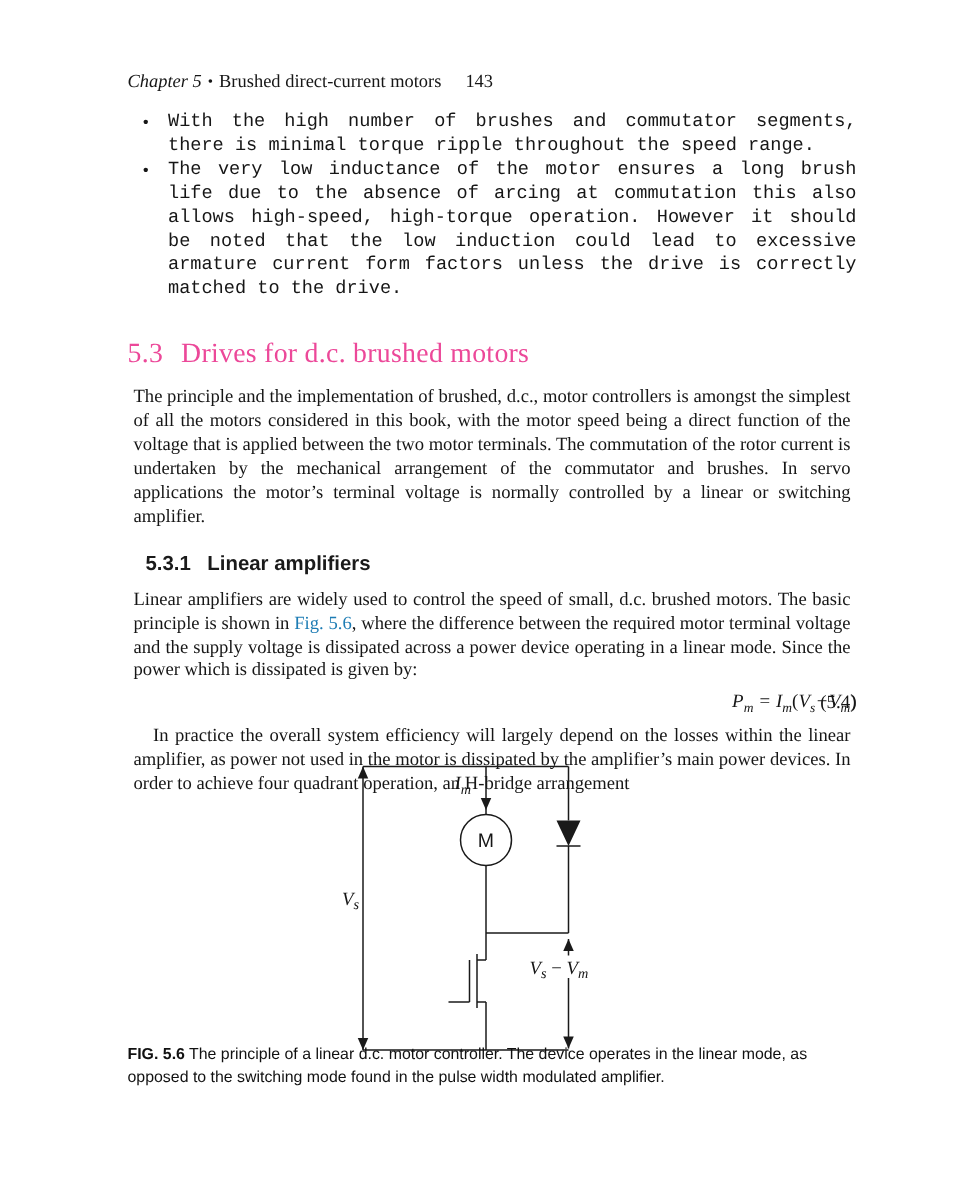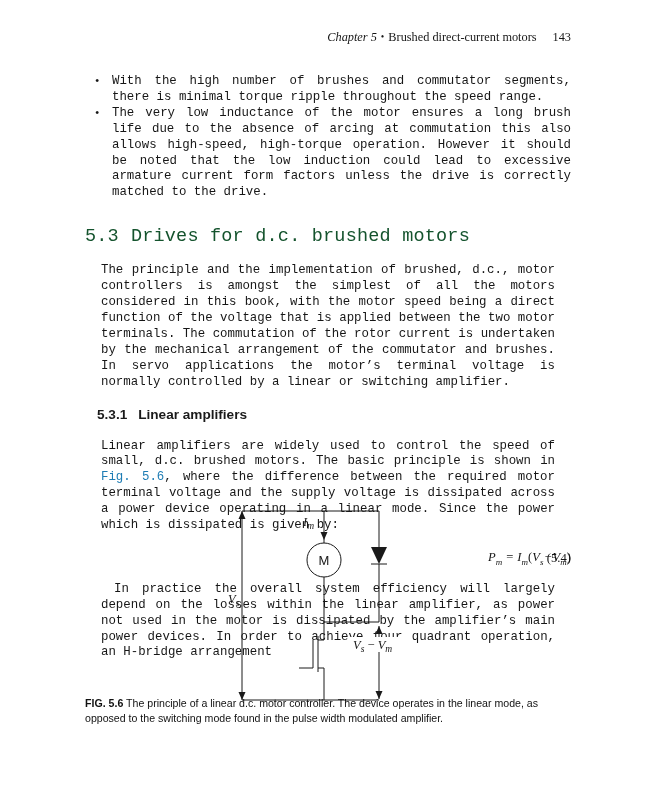--- a/index.html
+++ b/index.html
@@ -3,52 +3,52 @@
 <meta charset="utf-8">
 <style>
   html, body { margin:0; padding:0; background:#ffffff; }
   .page {
     position:relative; width:648px; height:800px; background:#ffffff;
     font-family:"Liberation Serif", serif; color:#161616; overflow:hidden;
   }
 
   
   .running-header {
-    position:absolute; top:30px; left:85px; width:486px;
-    text-align:right; font-size:12.3px; white-space:nowrap;
+    position:absolute; top:47px; left:85px; width:486px;
+    text-align:left; font-size:12.3px; white-space:nowrap;
   }
   .chapter-italic { font-style:italic; }
   .hdr-sep { margin:0 4px; font-size:10px; vertical-align:1px; }
   .page-num { margin-left:16px; }
 
   
   .content {
     position:absolute; top:74px; left:85px; width:486px;
     font-size:12.4px; line-height:15.9px; text-align:justify;
     hyphens:auto; -webkit-hyphens:auto;
   }
   .bullet-row { display:flex; }
   .bullet-marker { flex:0 0 27px; padding-left:10px; box-sizing:border-box; }
   .bullet-text { flex:1; text-align:justify;font-family:Liberation Mono, monospace; }
 
   .section-heading {
-    font-family:Liberation Mono, monospace; font-weight:normal;
-    font-size:18.5px; line-height:21px; color:#14532d;
+    font-family:Liberation Serif, serif; font-weight:normal;
+    font-size:18.5px; line-height:21px; color:#ec4899;
     margin:25px 0 10px 0; text-align:left; letter-spacing:0.2px;
   }
   .section-heading .sec-num { margin-right:12px; }
 
   .subsection-heading {
     font-family:"Liberation Sans", sans-serif; font-weight:bold;
     font-size:13.6px; line-height:16px; color:#1a1a1a;
     margin:15px 0 8px 12px; text-align:left;
   }
   .subsection-heading .sub-num { margin-right:11px; }
 
-  .body-par { margin:16px;font-family:Liberation Mono, monospace; }
+  .body-par { margin:4px; }
   .par-indent { text-indent:13px; }
 
   .fig-link { color:#1d7cb4; text-decoration:none; cursor:pointer; }
 
   sub { font-size:9px; line-height:0; }
   .equation-row { position:relative; text-align:right; margin:5px 0 7px 0; font-size:12.6px; }
   .eq-op { padding:0 4px; }
   .eq-minus { padding:0 1px; }
   .eq-number { position:absolute; right:0; top:1px; font-style:normal; }
 

